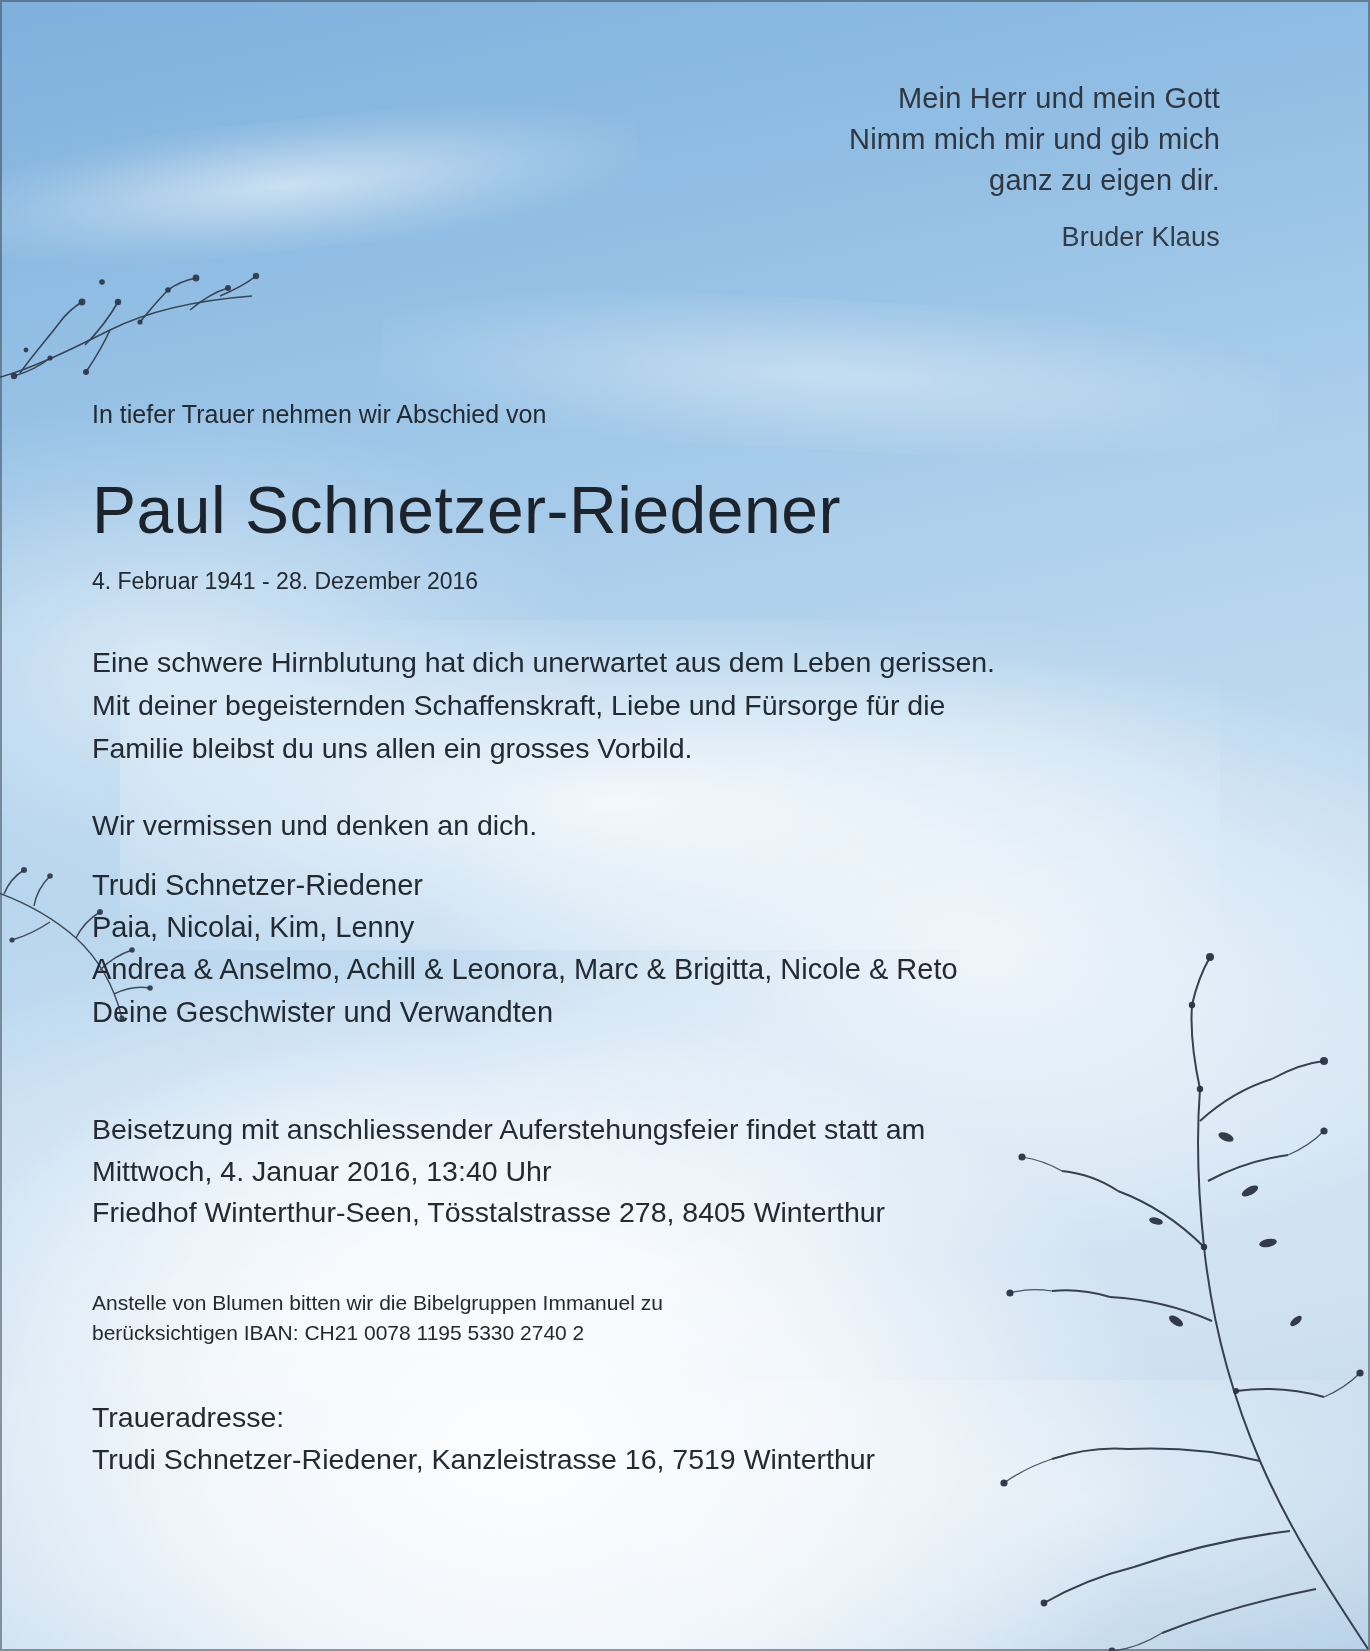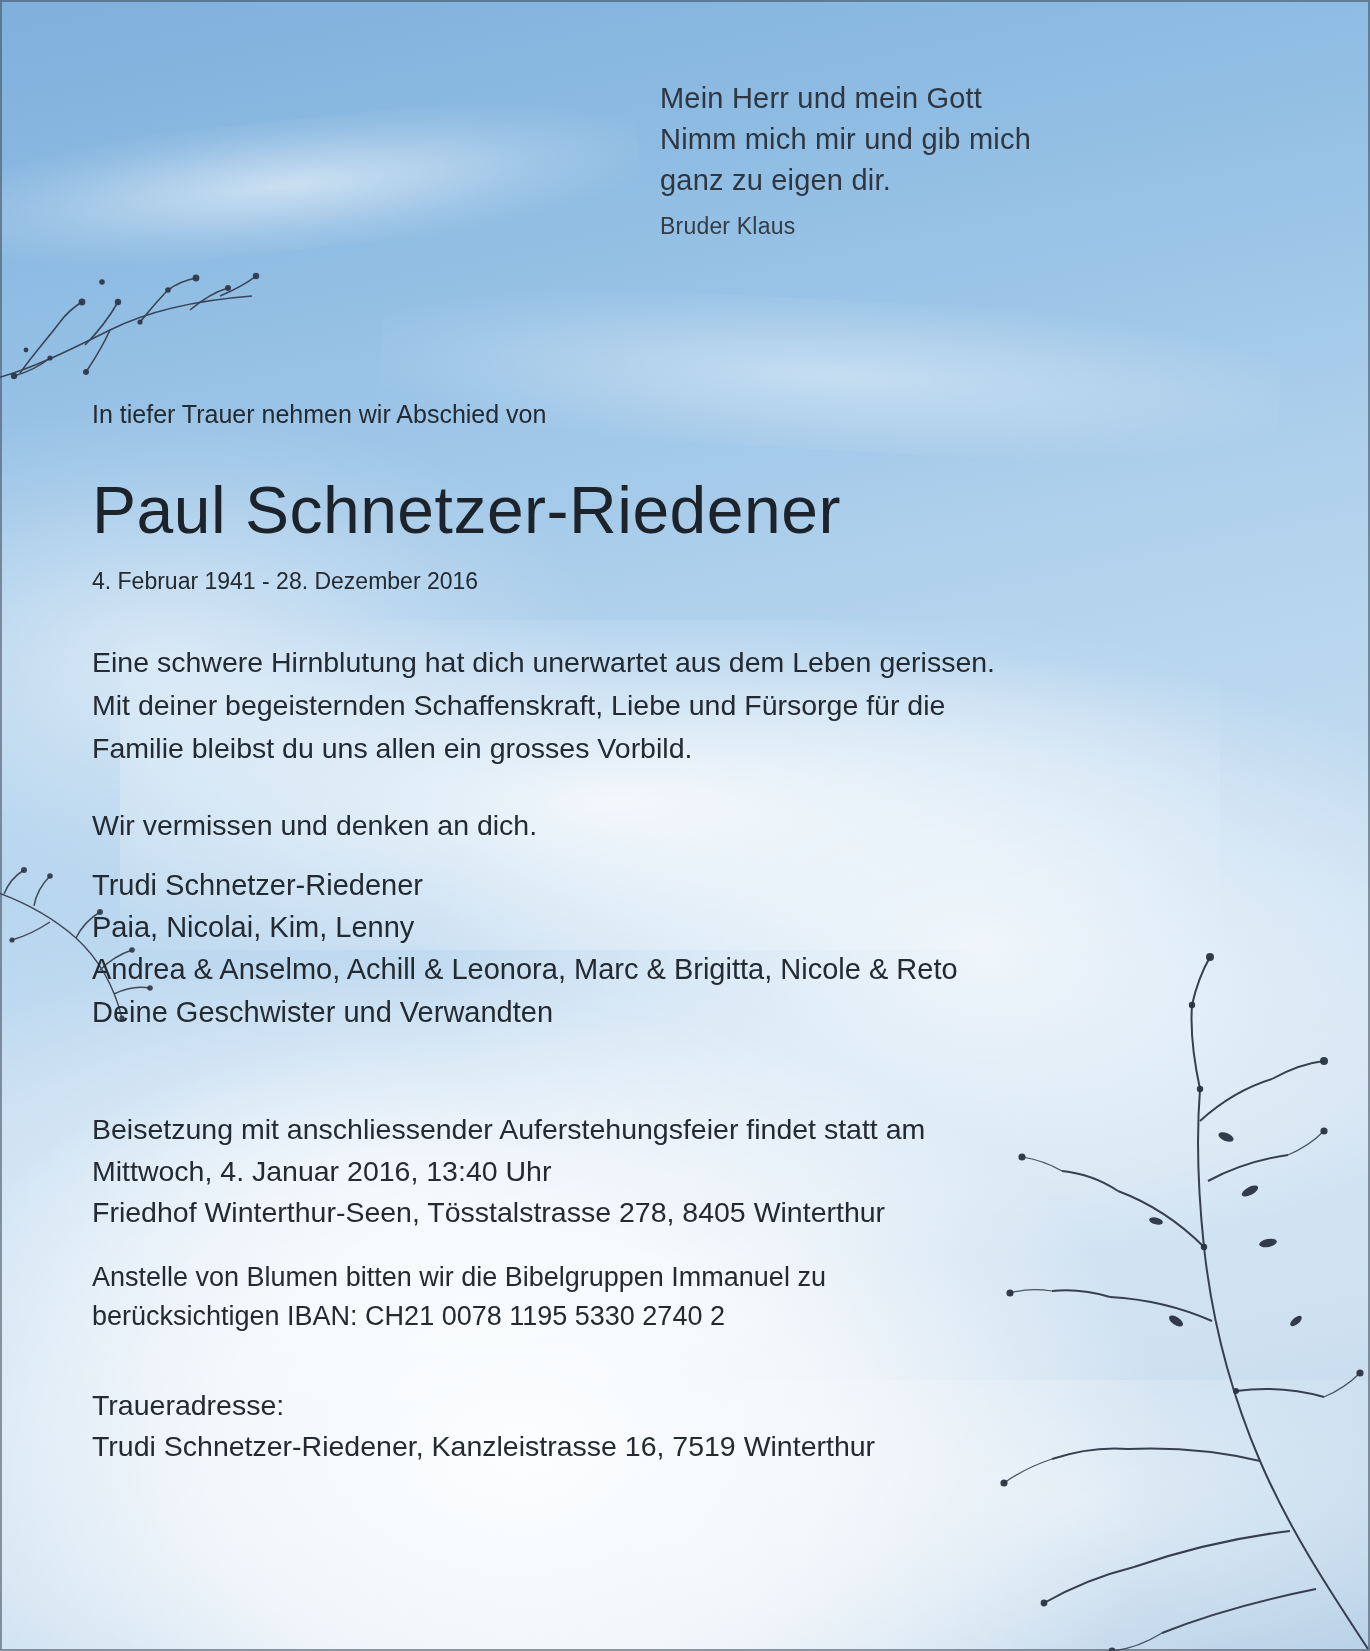--- a/index.html
+++ b/index.html
@@ -64,28 +64,29 @@
     box-sizing: border-box;
     pointer-events: none;
   }
 
   
   .quote {
     position: absolute;
     right: 150px;
     top: 78px;
     width: 560px;
+    text-align: right;
     color: #2f3640;
     font-size: 29px;
     line-height: 1.42;
     letter-spacing: 0.2px;
   }
   .quote-attr {
-    margin-top: 8px;
-    font-size: 23px;
+    margin-top: 16px;
+    font-size: 27px;
     color: #333b45;
   }
 
   .body-col {
     position: absolute;
     left: 92px;
     top: 398px;
     width: 1080px;
     color: #22272e;
   }
@@ -132,22 +133,22 @@
   }
 
   .funeral {
     margin-top: 76px;
     font-size: 28.5px;
     line-height: 1.46;
     color: #232a31;
   }
 
   .donation {
-    margin-top: 24px;
-    font-size: 27px;
+    margin-top: 54px;
+    font-size: 21px;
     line-height: 1.46;
     color: #232a31;
   }
 
   .address {
     margin-top: 48px;
     font-size: 28.5px;
     line-height: 1.46;
     color: #232a31;
   }

